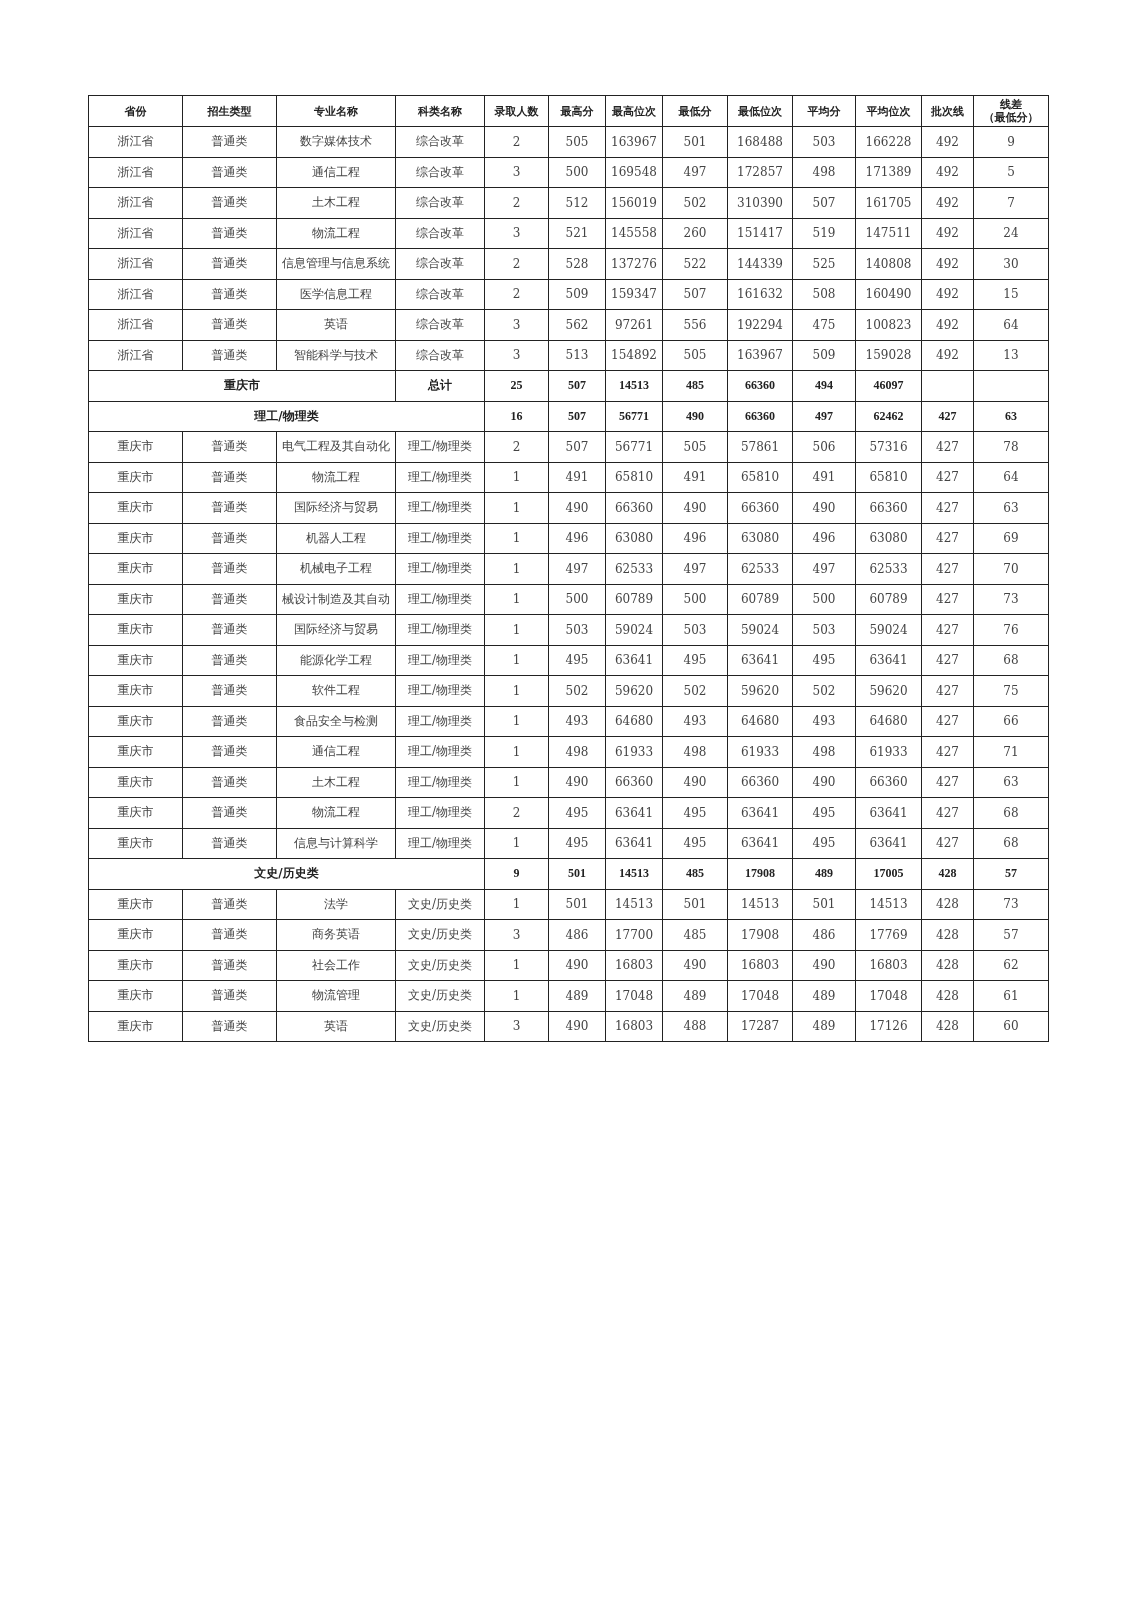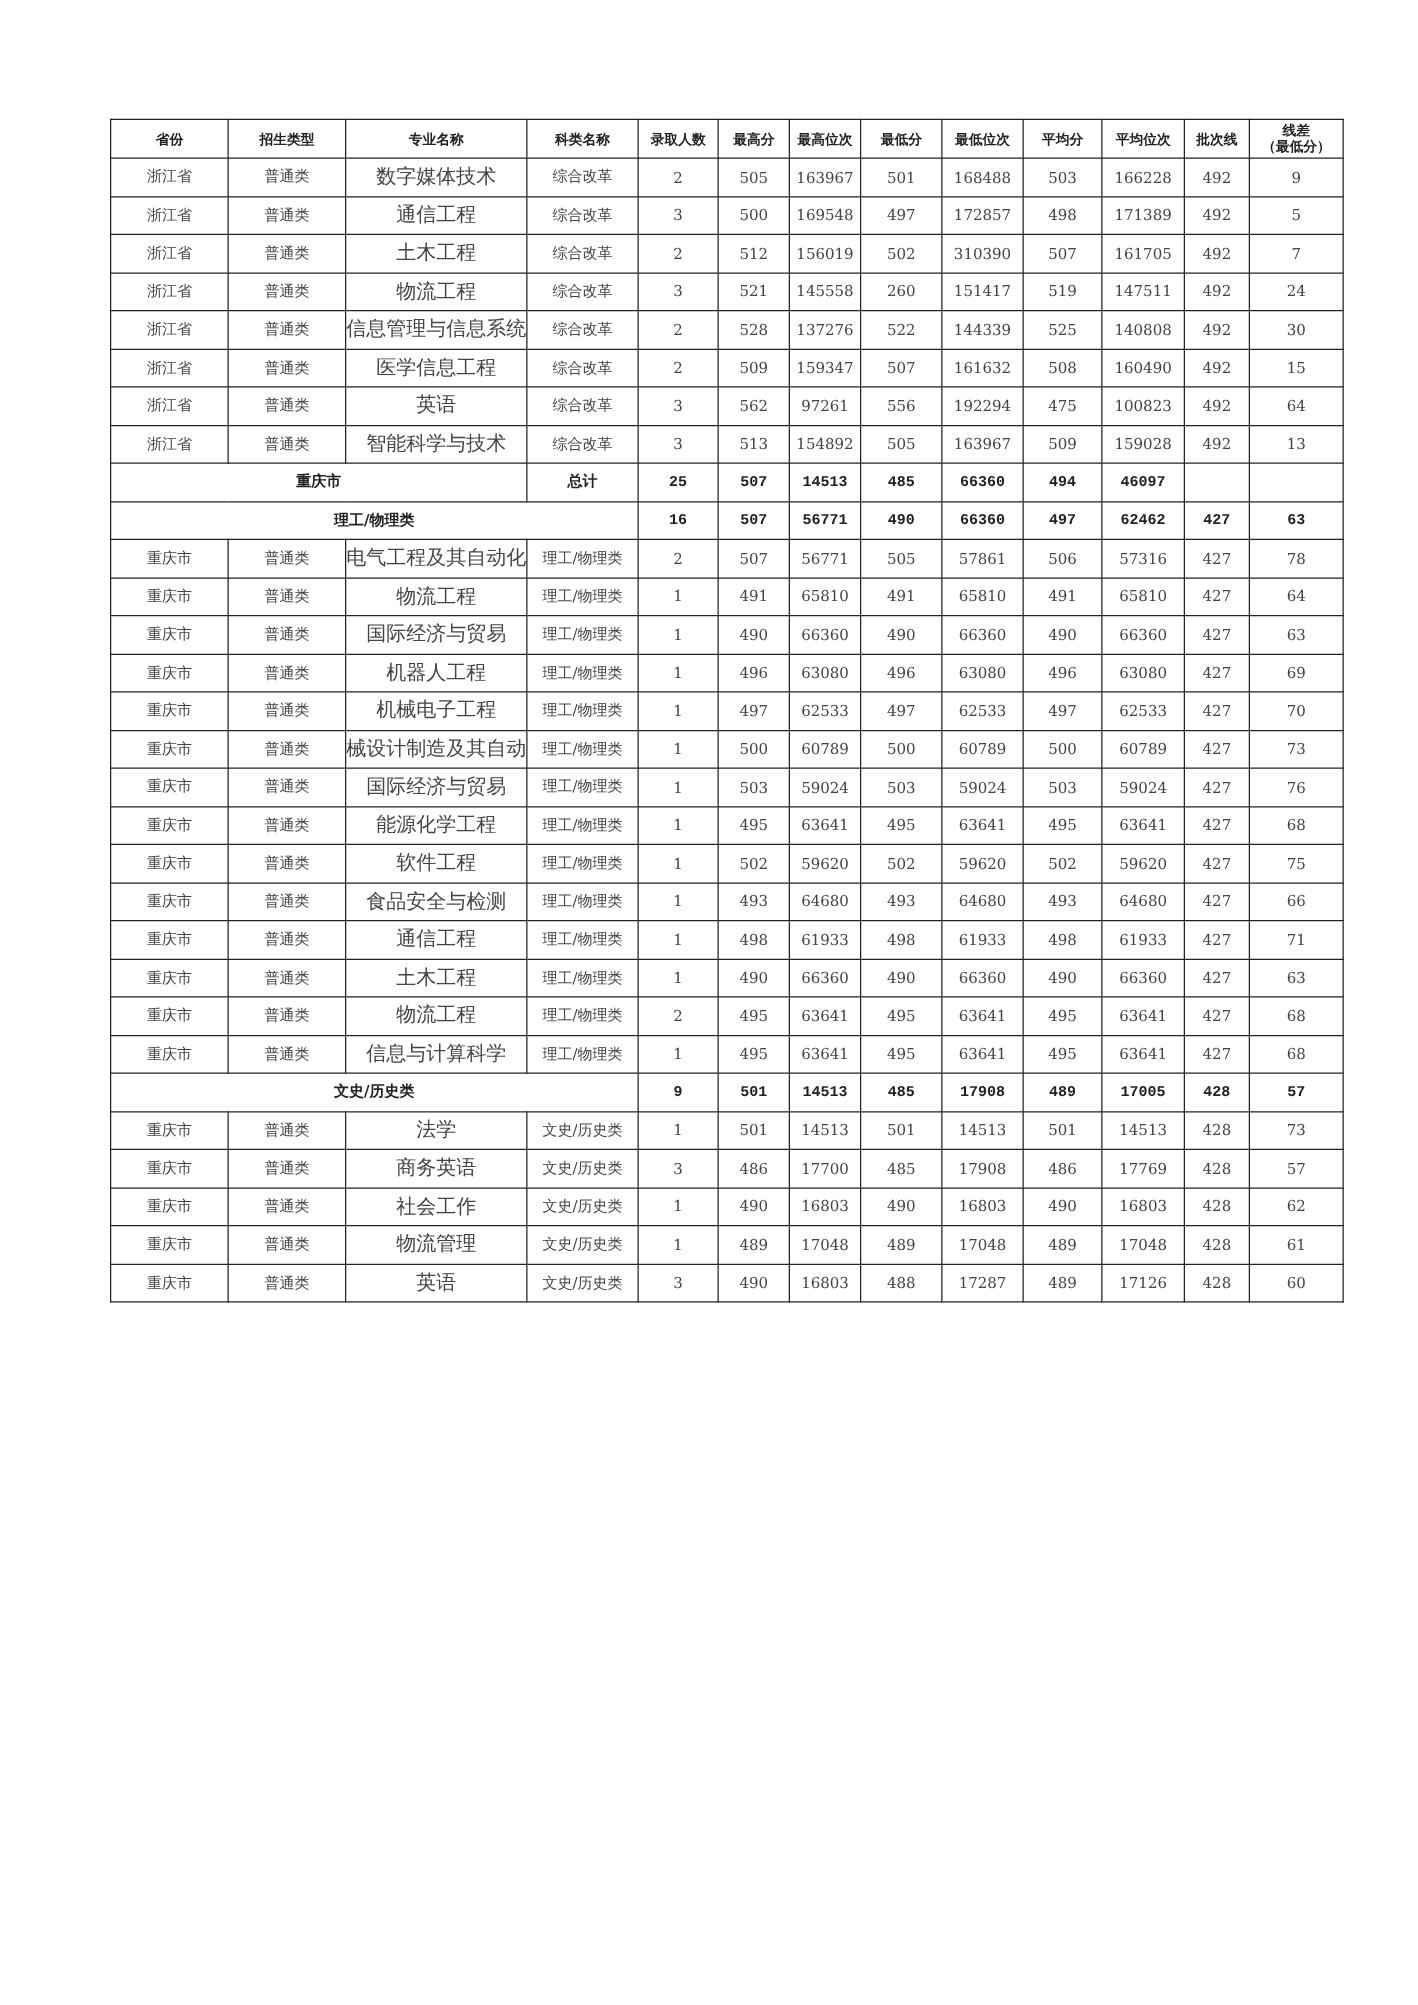--- a/index.html
+++ b/index.html
@@ -6,23 +6,23 @@
   body { width: 1134px; height: 1604px; position: relative; overflow: hidden;
          font-family: "DejaVu Serif", "Liberation Serif", serif; color: #333; }
   #sheet { position: absolute; left: 88px; top: 95px; border-collapse: collapse;
            table-layout: fixed; }
   #sheet td, #sheet th { border: 1.3px solid #222; text-align: center; vertical-align: middle;
            padding: 0; font-size: 12px; height: 29.5px; white-space: nowrap; overflow: hidden;
            font-weight: normal; color: #444; }
   #sheet th { font-family: "DejaVu Sans", "Liberation Sans", sans-serif; font-weight: bold;
            font-size: 11px; color: #222; height: 30px; line-height: 13px; }
   #sheet tr.summary td { font-weight: bold; color: #222;
-           font-family: Liberation Mono, monospace; }
+           font-family: Liberation Serif, serif; }
   #sheet tr.summary td.label { font-family: "DejaVu Sans", "Liberation Sans", sans-serif; font-size: 12px; }
-  #sheet td.major { font-size: 16px; }
+  #sheet td.major { font-size: 12px; }
 </style>
 </head>
 <body>
 
 <table id="sheet">
   <colgroup>
     <col style="width:94px">
       <col style="width:94px">
       <col style="width:119px">
       <col style="width:89px">

